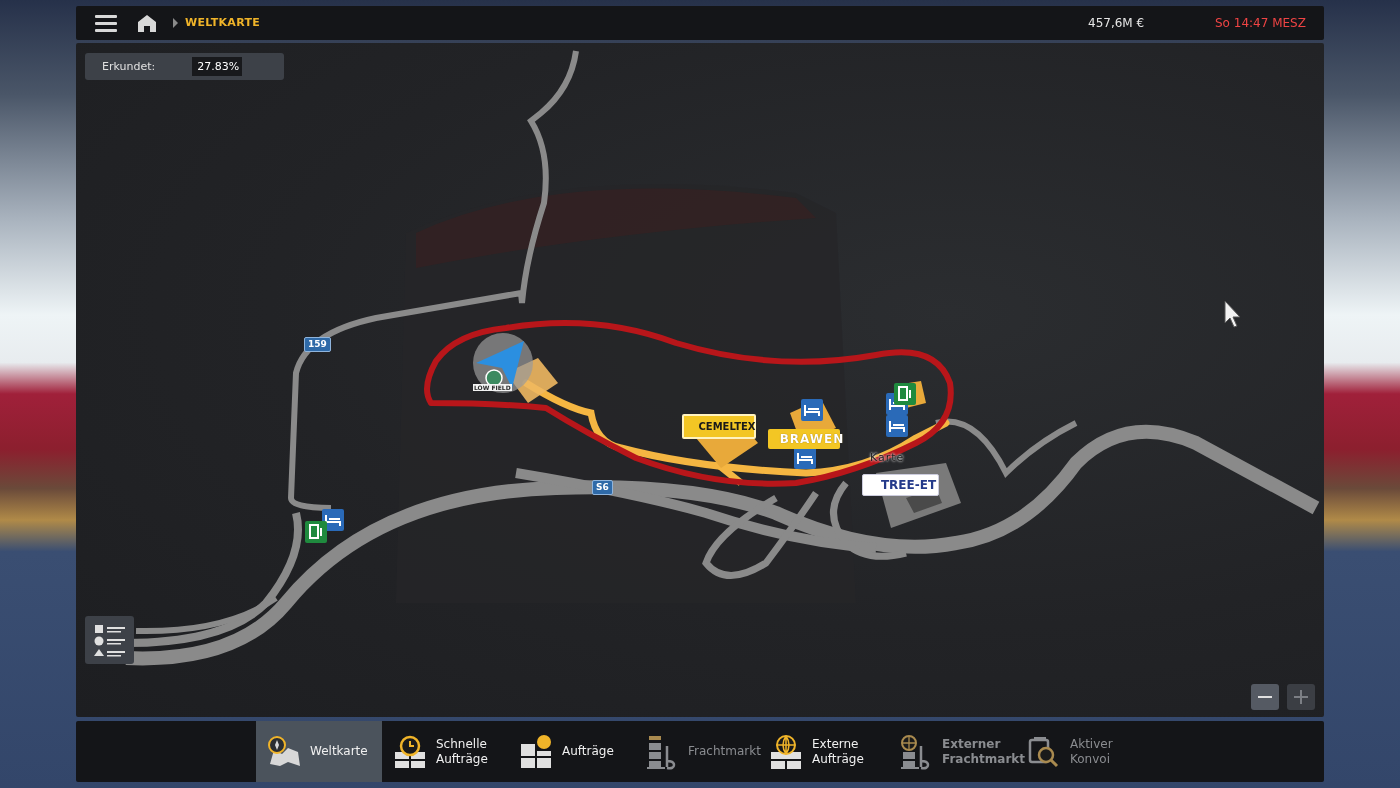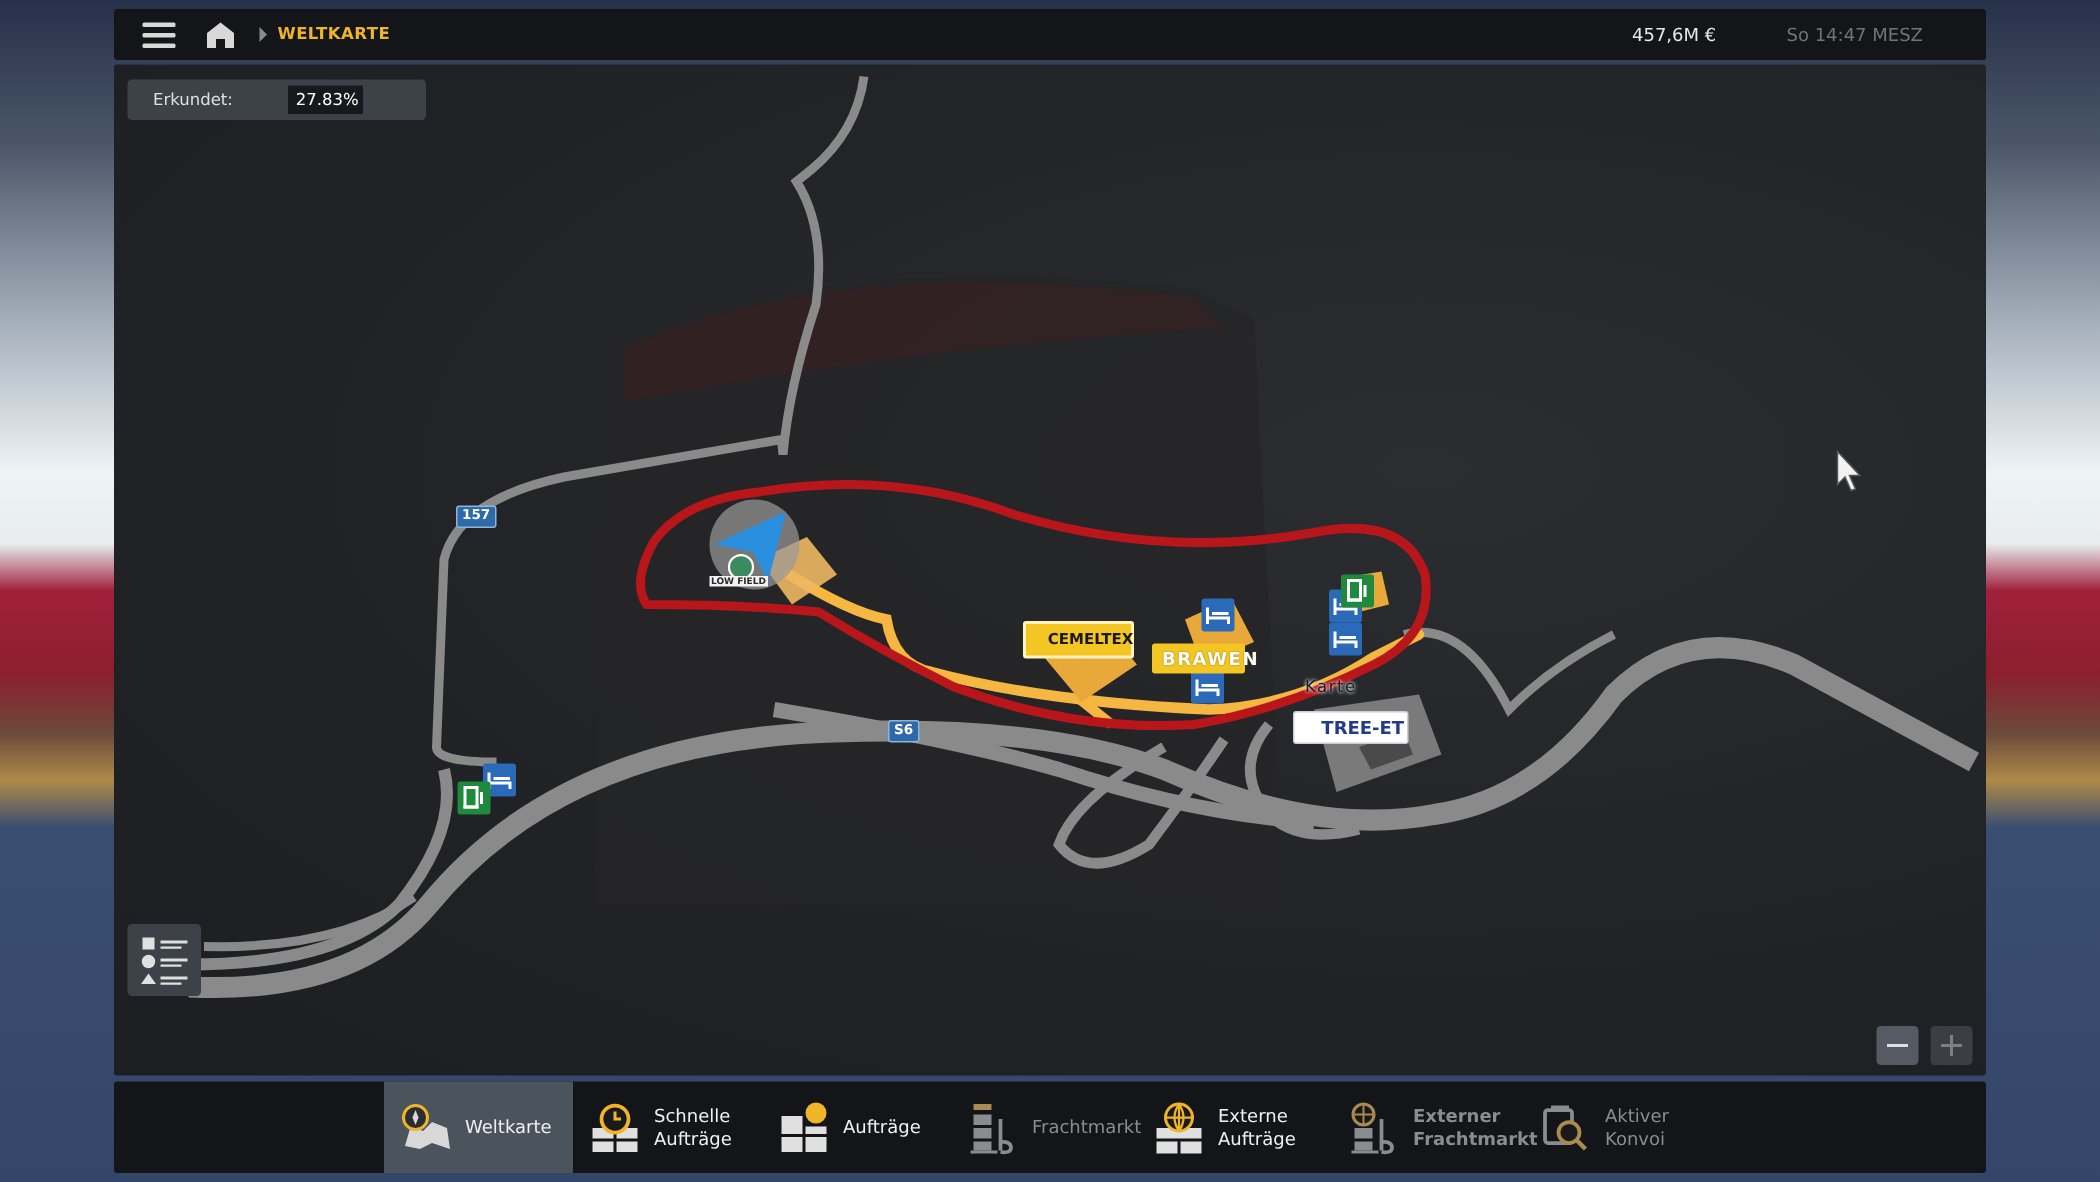--- a/index.html
+++ b/index.html
@@ -15,21 +15,21 @@
     position: absolute; left: 76px; top: 6px; width: 1248px; height: 34px;
     background: #141518; border-radius: 2px;
   }
   .hamburger { position: absolute; left: 19px; top: 9px; width: 22px; height: 17px; cursor: pointer; }
   .hamburger span { display: block; height: 3px; background: #d8d8d8; margin-bottom: 4px; border-radius: 1px; }
   .home-icon { position: absolute; left: 61px; top: 8px; width: 20px; height: 19px; cursor: pointer; }
   .crumb-arrow { position: absolute; left: 97px; top: 12px; width: 0; height: 0;
     border-left: 5px solid #8a8a8a; border-top: 5px solid transparent; border-bottom: 5px solid transparent; }
   .crumb { position: absolute; left: 109px; top: 10px; font-size: 11px; font-weight: bold; color: #f0b429; letter-spacing: 0.3px; }
   .money { position: absolute; left: 1012px; top: 10px; font-size: 12px; color: #e6e6e6; }
-  .clock { position: absolute; left: 1115px; top: 10px; font-size: 12px; color: #737373; }
+  .clock { position: absolute; left: 1139px; top: 10px; font-size: 12px; color: #ef4444; }
 
   
   .map {
     position: absolute; left: 76px; top: 43px; width: 1248px; height: 674px;
     background: radial-gradient(ellipse at 70% 40%, #2b2d30 0%, #222326 55%, #1d1e21 100%);
     overflow: hidden; border-radius: 2px;
   }
   .map svg.roads { position: absolute; left: 0; top: 0; }
   .explored {
     position: absolute; left: 9px; top: 10px; width: 199px; height: 27px;
@@ -64,21 +64,21 @@
   .poi { position: absolute; width: 22px; height: 22px; border-radius: 2px; }
   .poi.hotel { background: #2a6ab8; }
   .poi.fuel { background: #1f8a3e; }
   .poi svg { width: 100%; height: 100%; }
 
   .company {
     position: absolute; font-weight: bold; font-size: 10px; border-radius: 2px;
     display: flex; align-items: center; justify-content: center; white-space: nowrap; padding-left: 16px;
   }
   .cemeltex { left: 606px; top: 371px; width: 74px; height: 25px; background: #f3c624; color: #1a1a1a; border: 2px solid #fff3c0; }
-  .brawen { left: 692px; top: 386px; width: 62px; height: 20px; background: #f3c624; color: #fff; font-size: 12px; letter-spacing: 1px; text-shadow: 0 0 1px #7a5c00; }
+  .brawen { left: 692px; top: 386px; width: 72px; height: 20px; background: #f3c624; color: #fff; font-size: 12px; letter-spacing: 1px; text-shadow: 0 0 1px #7a5c00; }
   .treeet { left: 786px; top: 431px; width: 77px; height: 22px; background: #fff; color: #243a8a; font-size: 12px; border: 1px solid #ccd; }
   .city { position: absolute; left: 794px; top: 408px; font-size: 11px; color: #1a1a1a; text-shadow: 0 0 2px #ddd, 0 0 3px #eee; letter-spacing: 1px; }
   .lowfield { position: absolute; left: 397px; top: 341px; font-size: 6px; color: #2b2b2b; background: #f2f2f2; padding: 0 1px; font-weight: bold; }
 
   .cursor-icon { position: absolute; left: 1147px; top: 256px; width: 20px; height: 32px; }
 
   
   .bottombar {
     position: absolute; left: 76px; top: 721px; width: 1248px; height: 61px;
     background: #141518; border-radius: 2px;
@@ -143,21 +143,21 @@
   </svg>
 
   <div class="explored">
     <span class="lbl">Erkundet:</span>
     <span class="val">27.83%</span>
     <svg class="next" viewBox="0 0 14 16">
       <path d="M3 2 L10 8 L3 14" fill="none" stroke="#fff" stroke-width="2.5"></path>
     </svg>
   </div>
 
-  <div class="road-shield" style="left:228px; top:294px;">157</div>
+  <div class="road-shield" style="left:228px; top:294px;">159</div>
   <div class="road-shield" style="left:516px; top:437px;">S6</div>
 
   <div class="poi hotel" style="left:246px; top:466px;">
     <svg viewBox="0 0 22 22">
         <path d="M4 6 V17 M4 13 H18 V17 M7 10 H18" stroke="#fff" stroke-width="2" fill="none"></path>
       </svg>
   </div>
   <div class="poi fuel" style="left:229px; top:478px;">
     <svg viewBox="0 0 22 22">
         <rect x="5" y="4" width="8" height="13" fill="none" stroke="#fff" stroke-width="2"></rect>

